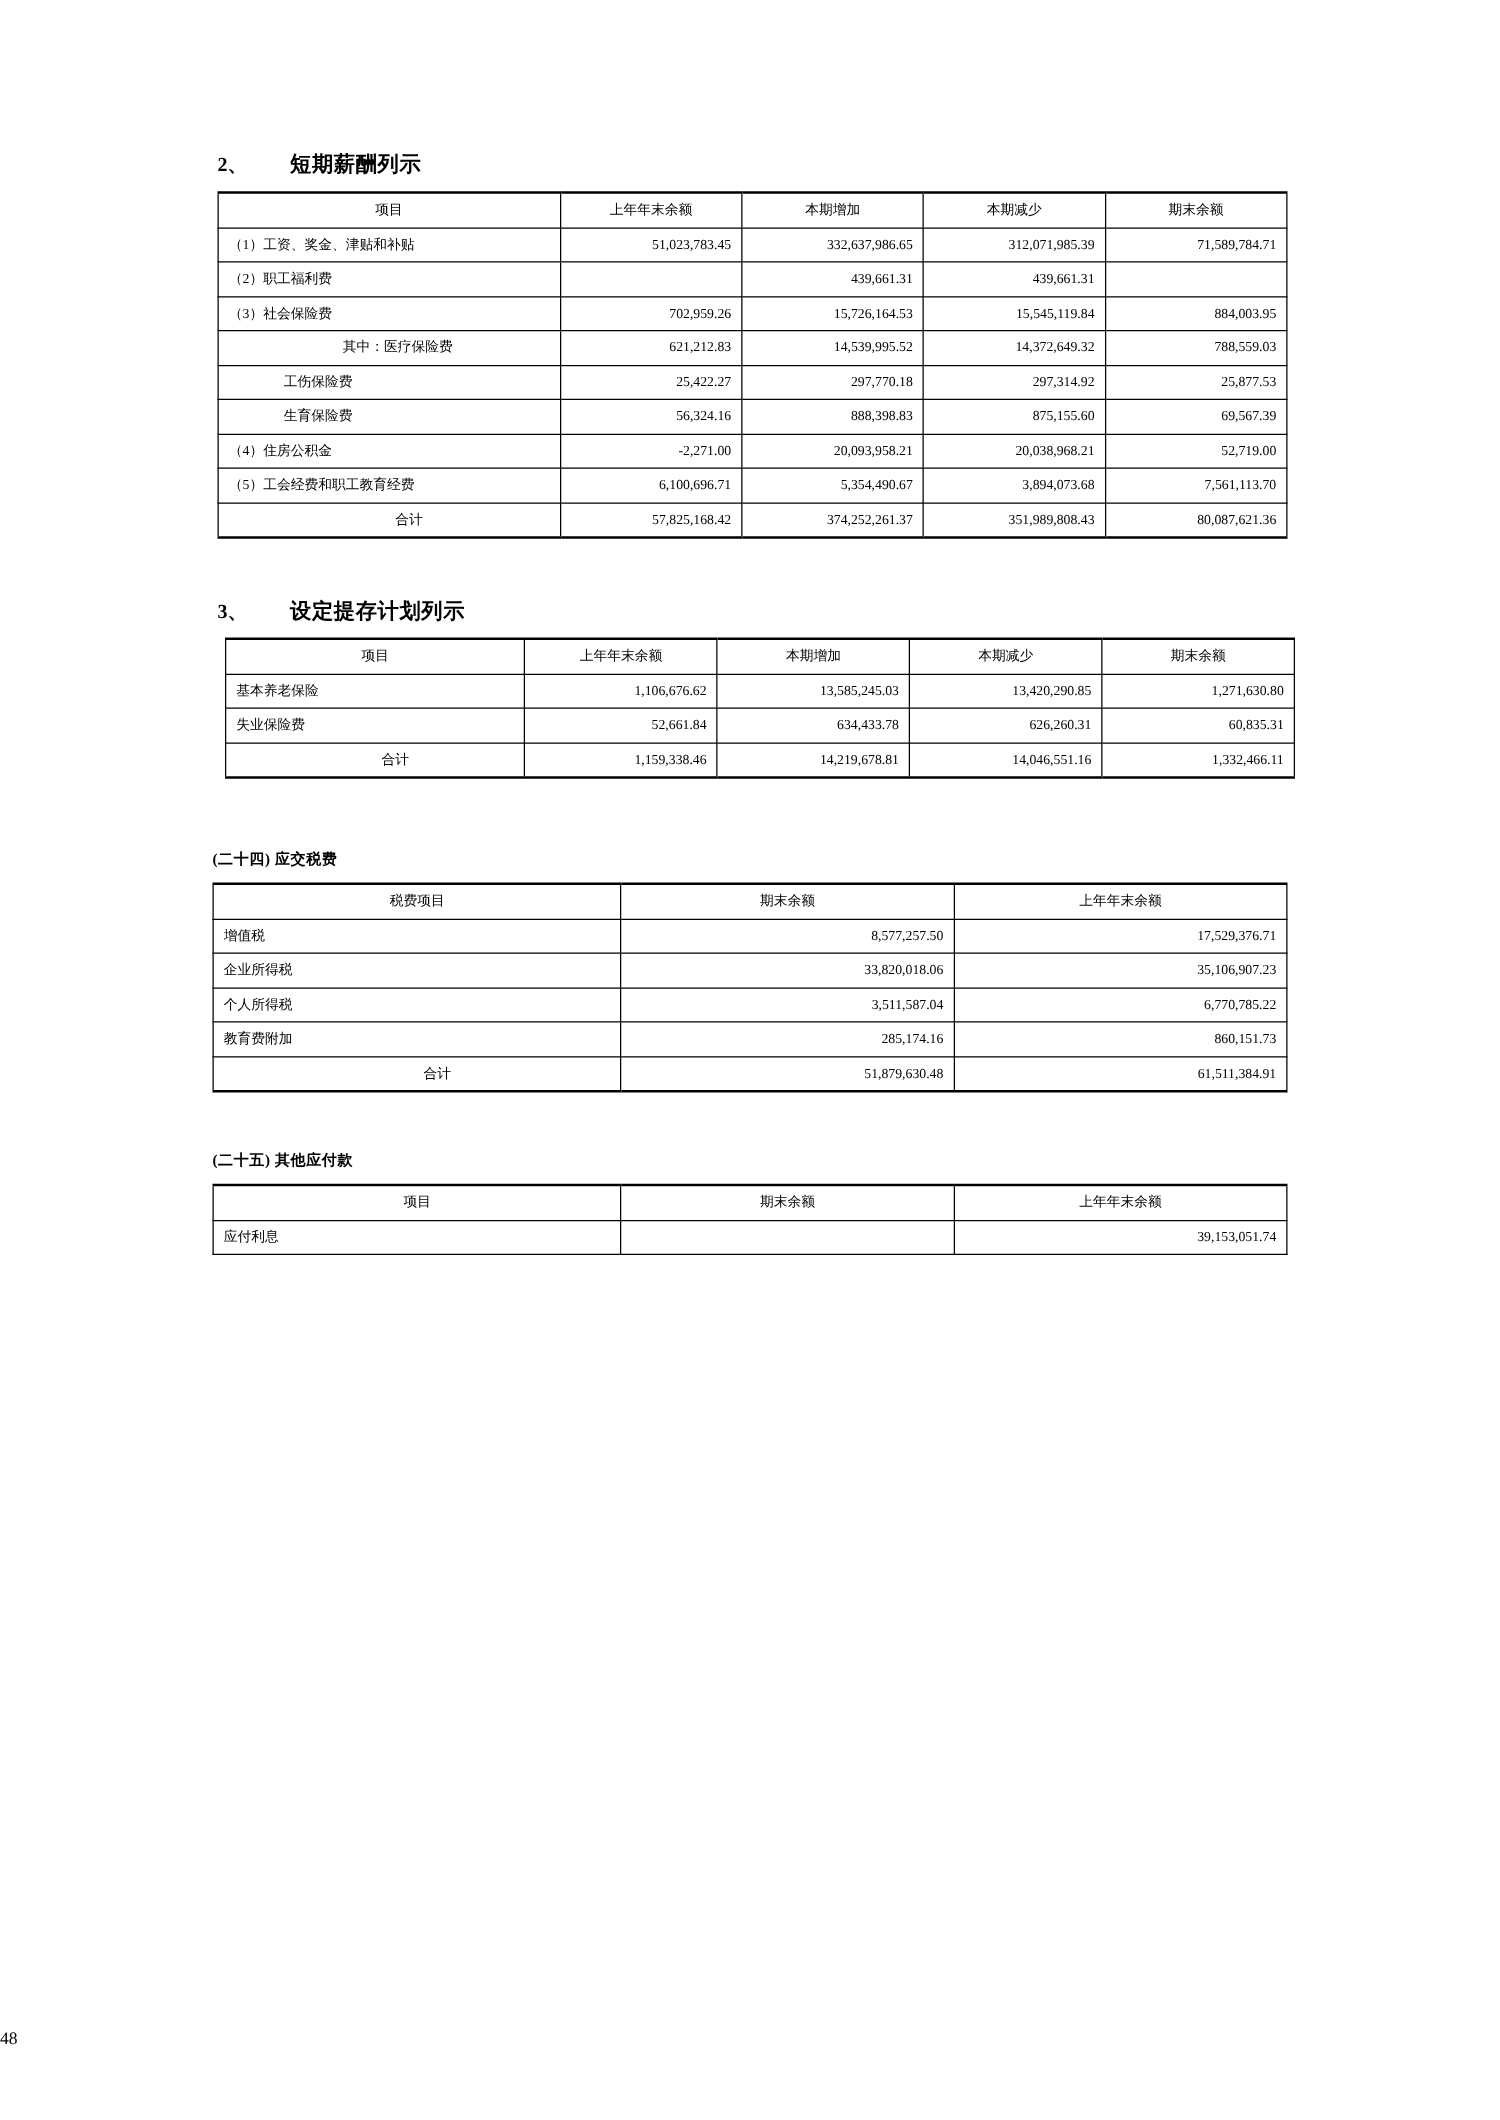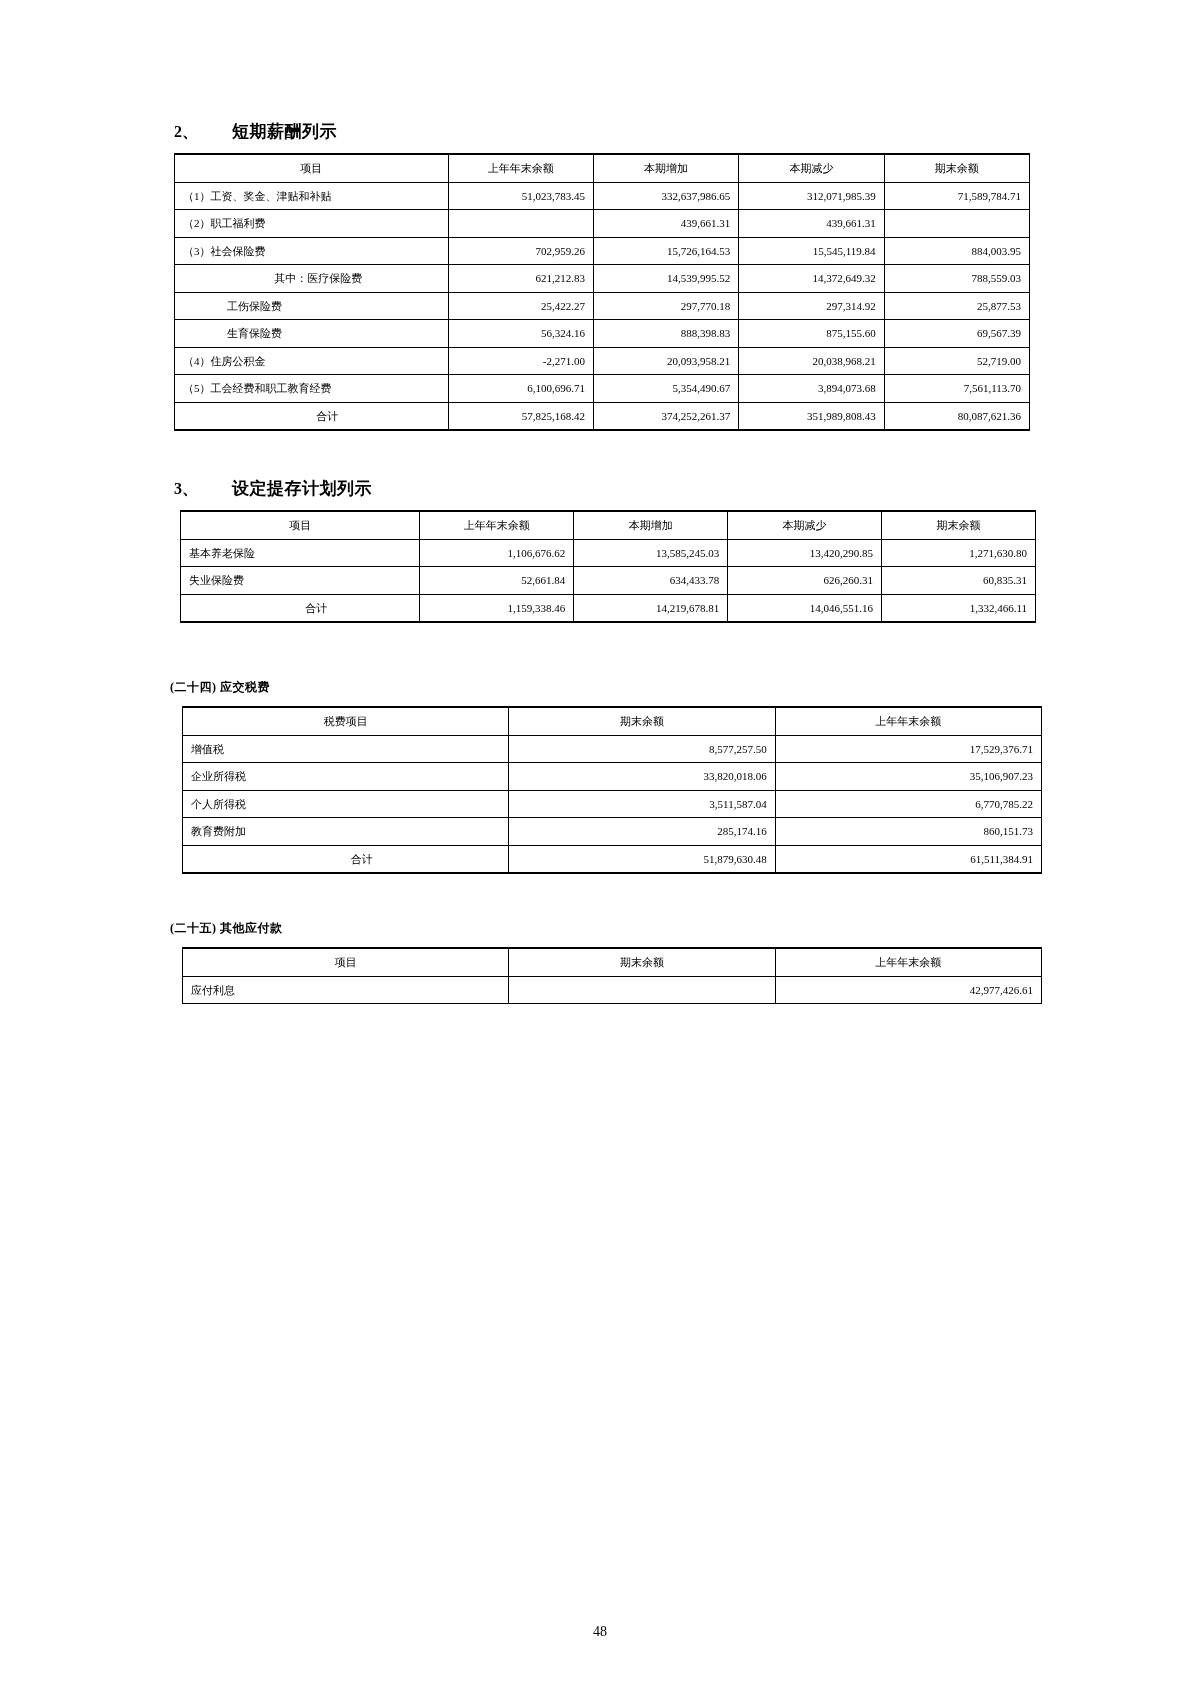--- a/index.html
+++ b/index.html
@@ -91,30 +91,30 @@
   .tbl-a col.c1 { width: 17%; }
   .tbl-a col.c2 { width: 17%; }
   .tbl-a col.c3 { width: 17%; }
   .tbl-a col.c4 { width: 17%; }
   .tbl-b { width: 94%; margin-left: 6px; }
   .tbl-b col.c0 { width: 28%; }
   .tbl-b col.c1 { width: 18%; }
   .tbl-b col.c2 { width: 18%; }
   .tbl-b col.c3 { width: 18%; }
   .tbl-b col.c4 { width: 18%; }
-  .tbl-c { width: 92%; margin-left: 12px; }
+  .tbl-c { width: 92%; margin-left: 0; }
   .tbl-c col.c0 { width: 38%; }
   .tbl-c col.c1 { width: 31%; }
   .tbl-c col.c2 { width: 31%; }
   .page-num {
     position: absolute;
     bottom: 56px;
     left: 0;
     width: 100%;
-    text-align: center;
+    text-align: left;
     font-size: 14px;
   }
 </style>
 </head>
 <body>
 
 <div class="page">
 
   <div class="block-1">
     <div class="section-head">
@@ -321,20 +321,20 @@
         <tr class="top-rule hdr-rule">
           <td class="ctr">项目</td>
           <td class="ctr">期末余额</td>
           <td class="ctr">上年年末余额</td>
         </tr>
       </thead>
       <tbody>
         <tr>
           <td>应付利息</td>
           <td class="num-cell"></td>
-          <td class="num-cell">42,977,426.61</td>
+          <td class="num-cell">39,153,051.74</td>
         </tr>
       </tbody>
     </table>
   </div>
 
   <div class="page-num">48</div>
 </div>
 
 </body></html>

